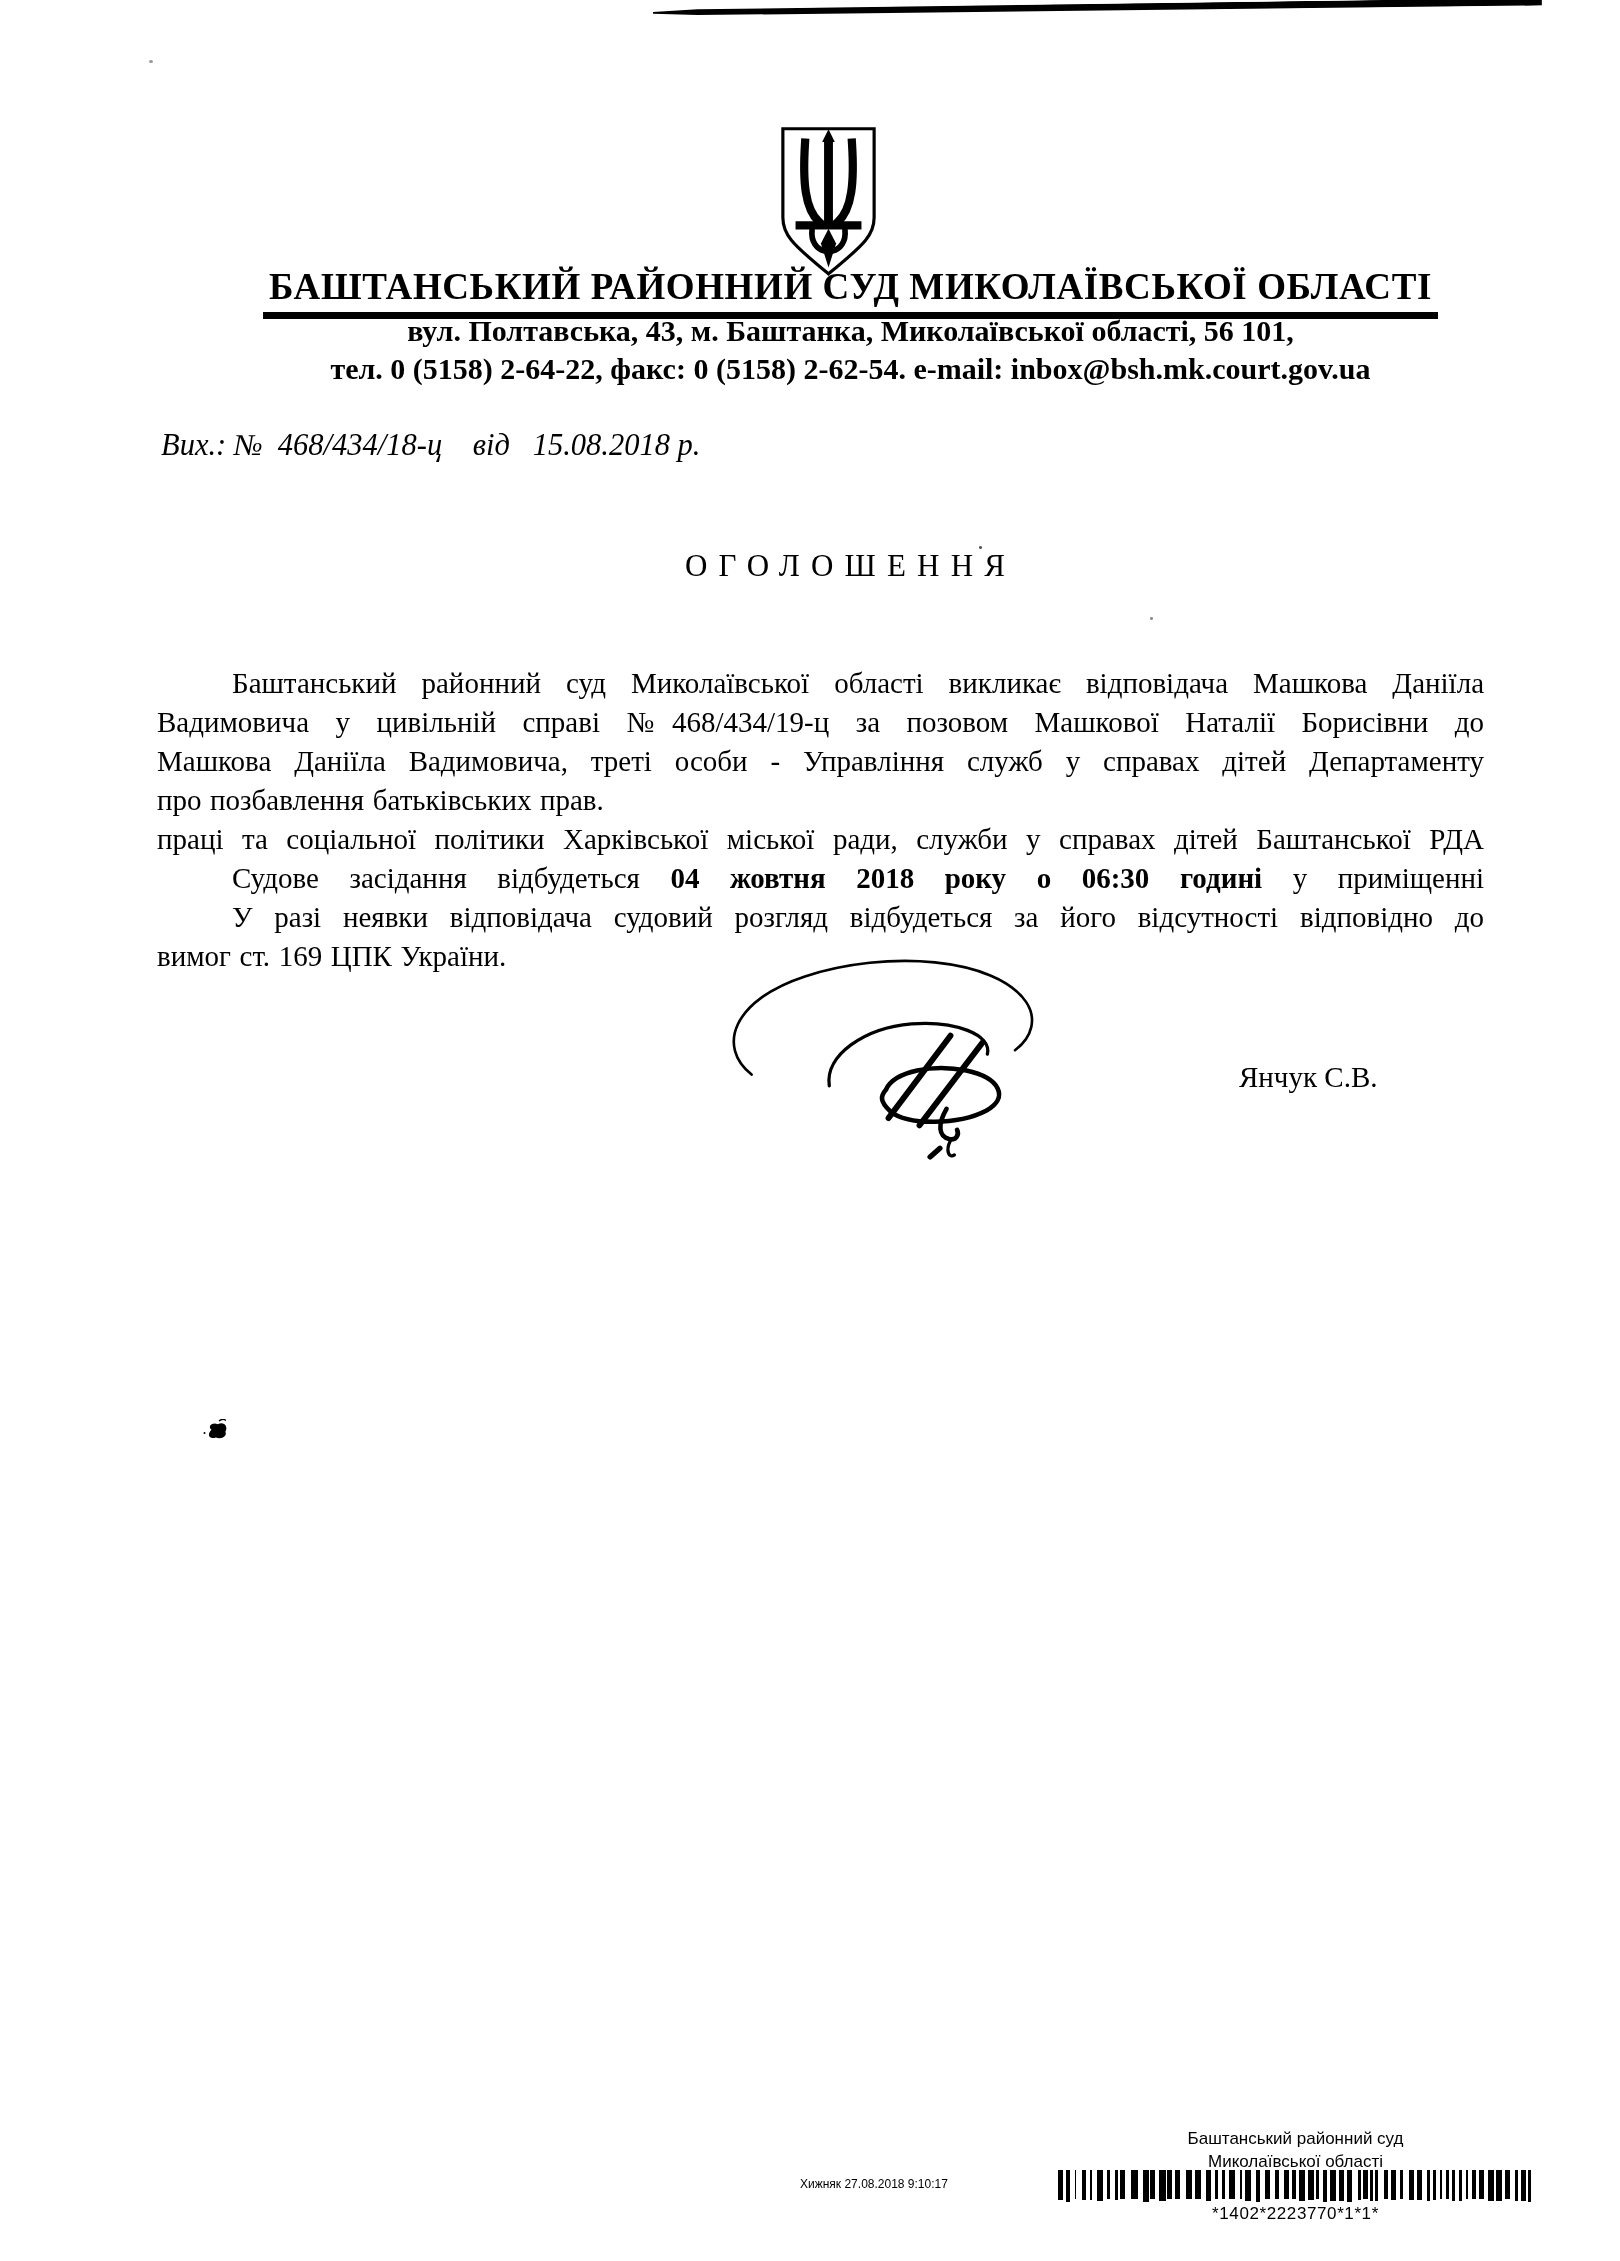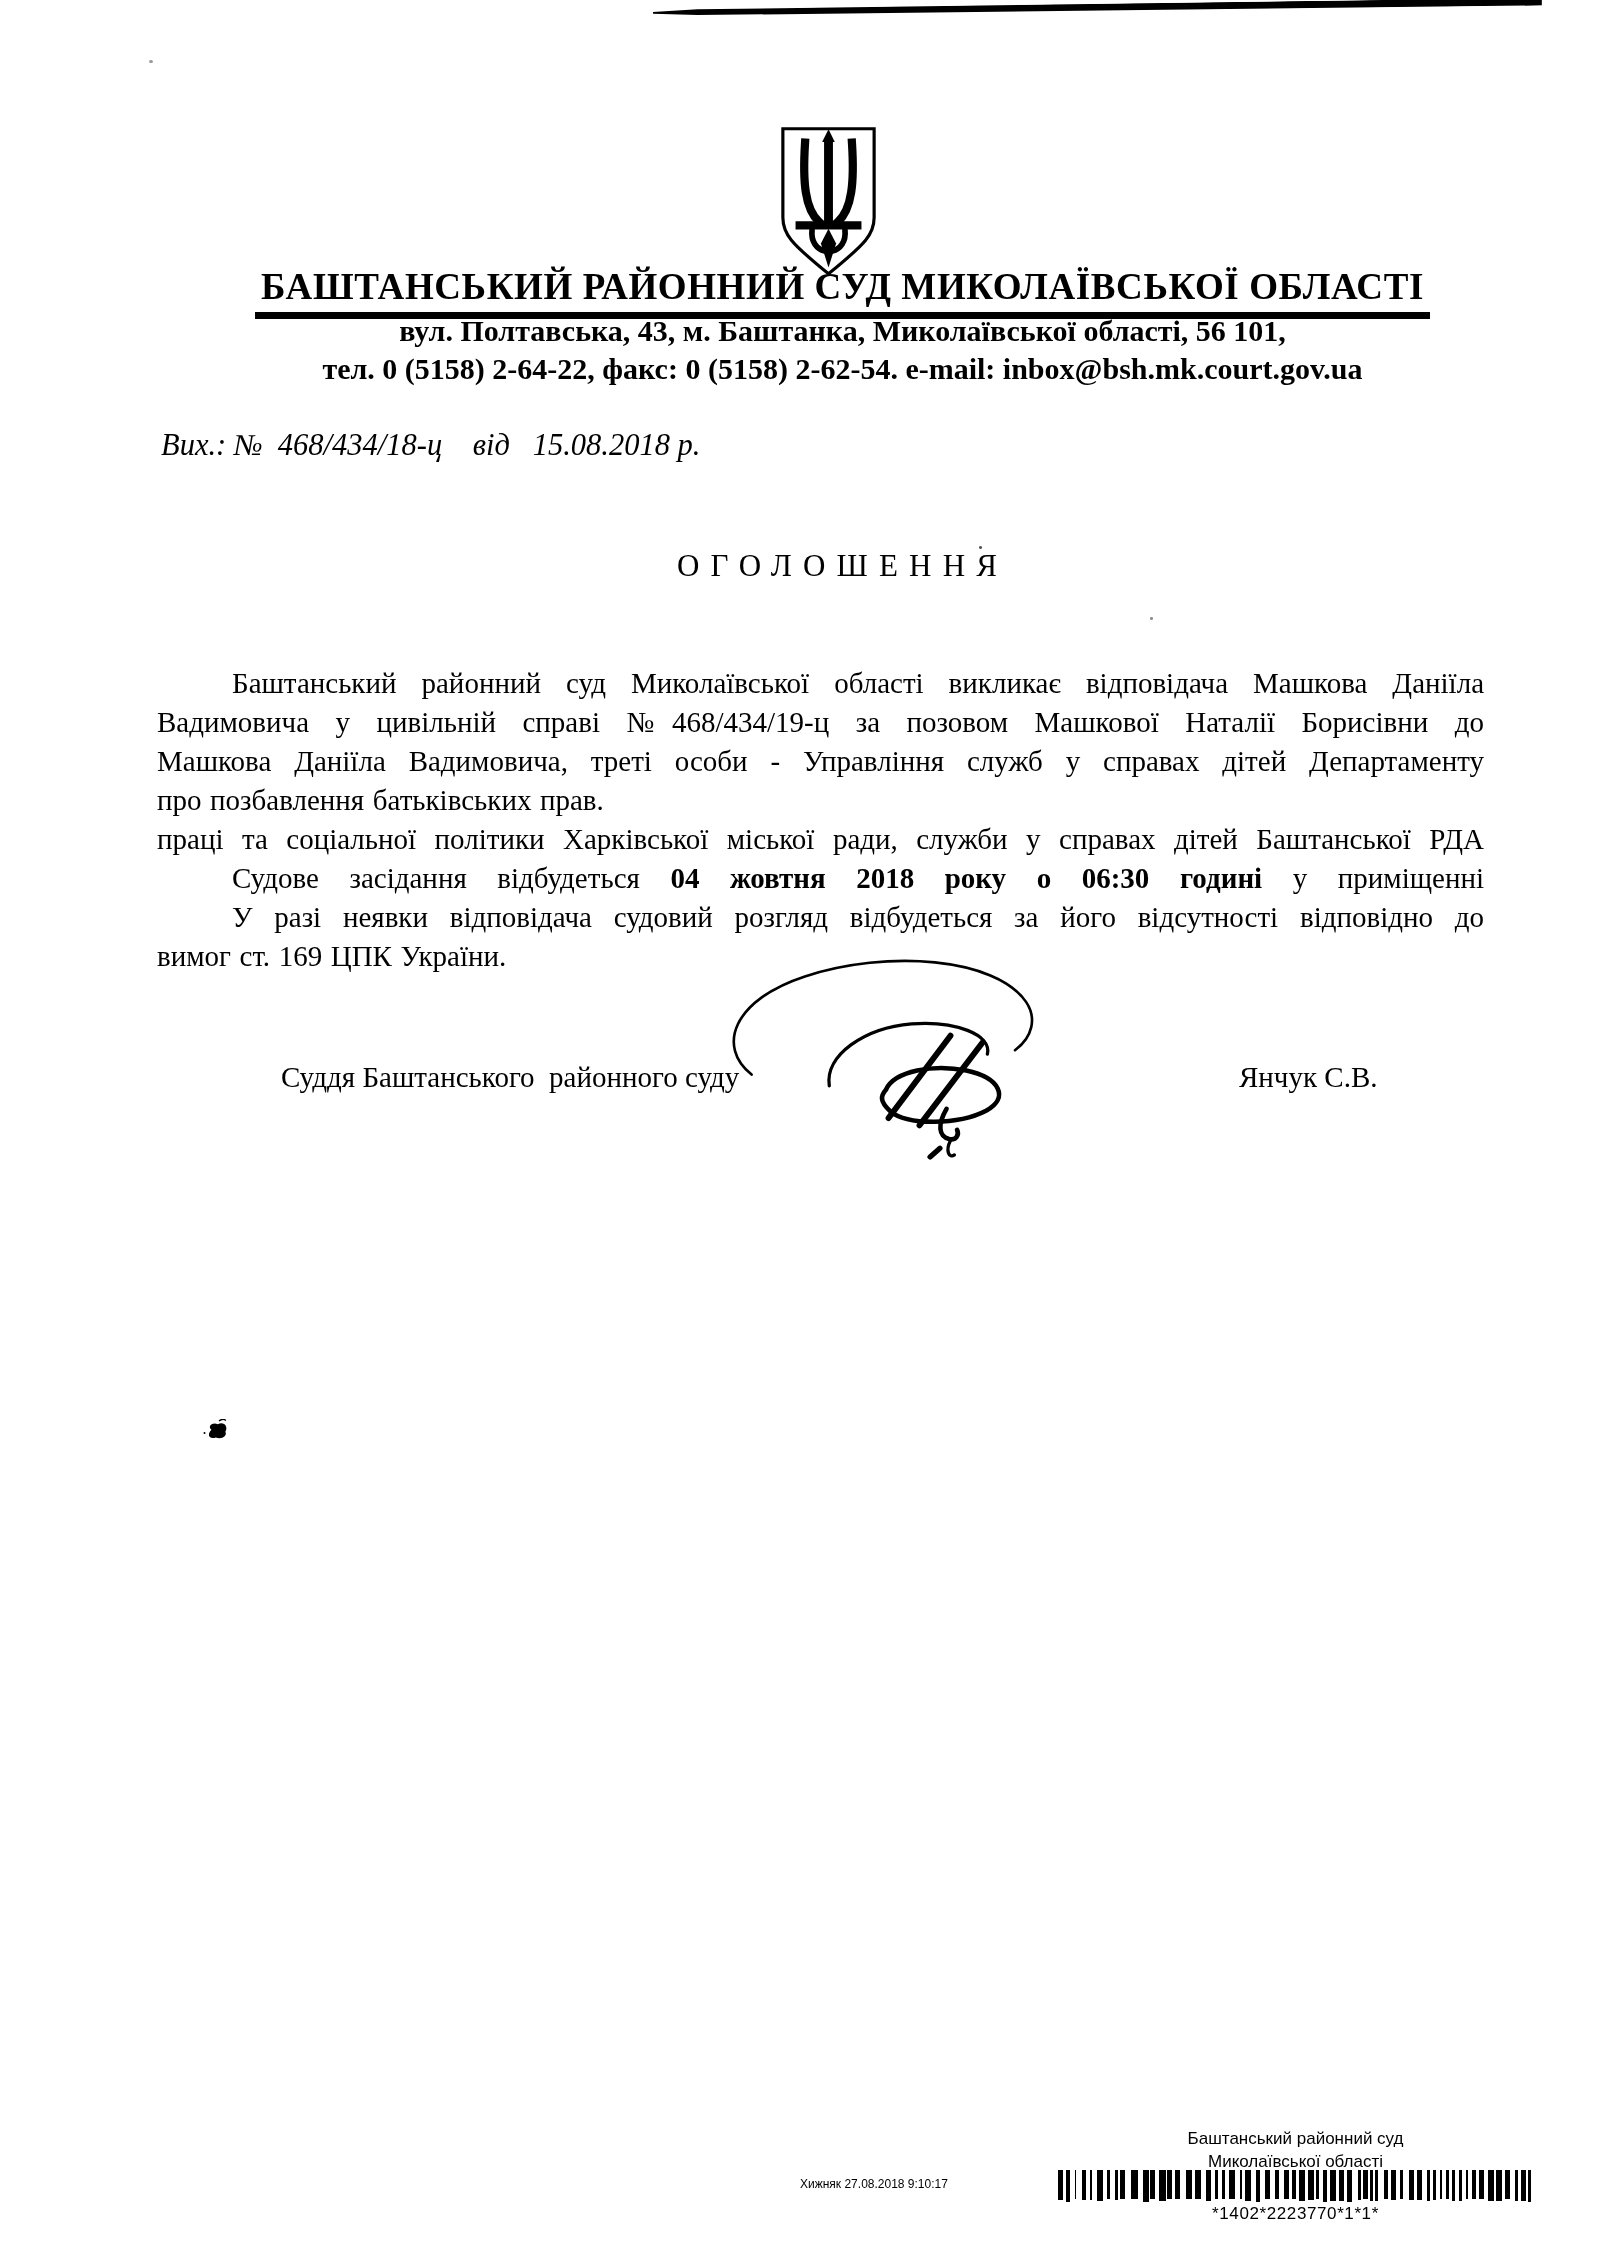--- a/index.html
+++ b/index.html
@@ -13,21 +13,21 @@
   }
   
   .scanline{
     position:absolute;left:653px;top:9px;width:889px;height:7.6px;
     background:#000;
     transform:rotate(-0.72deg);transform-origin:left center;
     clip-path:polygon(0 38%, 5% 12%, 100% 0, 100% 100%, 5% 88%, 0 62%);
   }
   
   .emblem{position:absolute;left:774px;top:122px;width:109px;height:163px;}
-  .hdr-center{position:absolute;left:111px;width:1463px;text-align:center;}
+  .hdr-center{position:absolute;left:119px;width:1463px;text-align:center;}
   .court-name{top:267px;font-weight:bold;font-size:37px;letter-spacing:0.6px;line-height:1.1;}
   .court-name .u{display:inline-block;border-bottom:7.6px solid #000;padding:0 6.4px 4.5px 6.4px;}
   .addr1{top:314px;font-weight:bold;font-size:30px;}
   .addr2{top:352px;font-weight:bold;font-size:30px;}
   .refline{
     position:absolute;left:161px;top:428px;
     font-style:italic;font-size:30.5px;white-space:pre;
   }
   .doc-title{top:548px;font-size:31px;letter-spacing:0.36em;}
   
@@ -96,21 +96,20 @@
       <div class="line first">Баштанський районний суд Миколаївської області викликає відповідача Машкова Даніїла</div>
       <div class="line">Вадимовича у цивільній справі №468/434/19-ц за позовом Машкової Наталії Борисівни до</div>
       <div class="line">Машкова Даніїла Вадимовича, треті особи - Управління служб у справах дітей Департаменту</div>
       <div class="line last">про позбавлення батьківських прав.</div>
       <div class="line">праці та соціальної  політики Харківської міської ради, служби у справах дітей Баштанської РДА</div>
       <div class="line first">Судове засідання відбудеться <b>04 жовтня 2018 року о 06:30 годині</b> у приміщенні</div>
       <div class="line first">У разі неявки відповідача судовий розгляд відбудеться за його відсутності відповідно до</div>
       <div class="line last">вимог ст. 169 ЦПК України.</div>
     </div>
 
-  <div class="sig-label">Суддя Баштанського  районного суду</div>
 
   <svg class="signature-svg" viewBox="0 0 580 343" xmlns="http://www.w3.org/2000/svg" fill="none" stroke="#000" stroke-linecap="round">
     <path d="M95 205 C 42 163 66 92 176 56 C 300 15 466 27 512 95 C 528 119 522 148 495 168" stroke-width="4"></path>
     <path d="M213 222 C 206 176 266 134 338 128 C 404 123 460 144 453 174" stroke-width="5"></path>
     <path d="M299 228 C 312 199 372 189 421 199 C 472 210 487 240 451 260 C 409 282 331 282 306 261 C 289 246 291 237 299 228 Z" stroke-width="7"></path>
     <path d="M303 271 L 397 146" stroke-width="9"></path>
     <path d="M350 282 L 446 156" stroke-width="9"></path>
     <path d="M391 257 C 377 281 379 299 395 303 C 405 305 411 297 407 289" stroke-width="7"></path>
     <path d="M397 305 C 389 321 395 333 403 327" stroke-width="5"></path>
     <path d="M366 330 L 381 317" stroke-width="8"></path>

